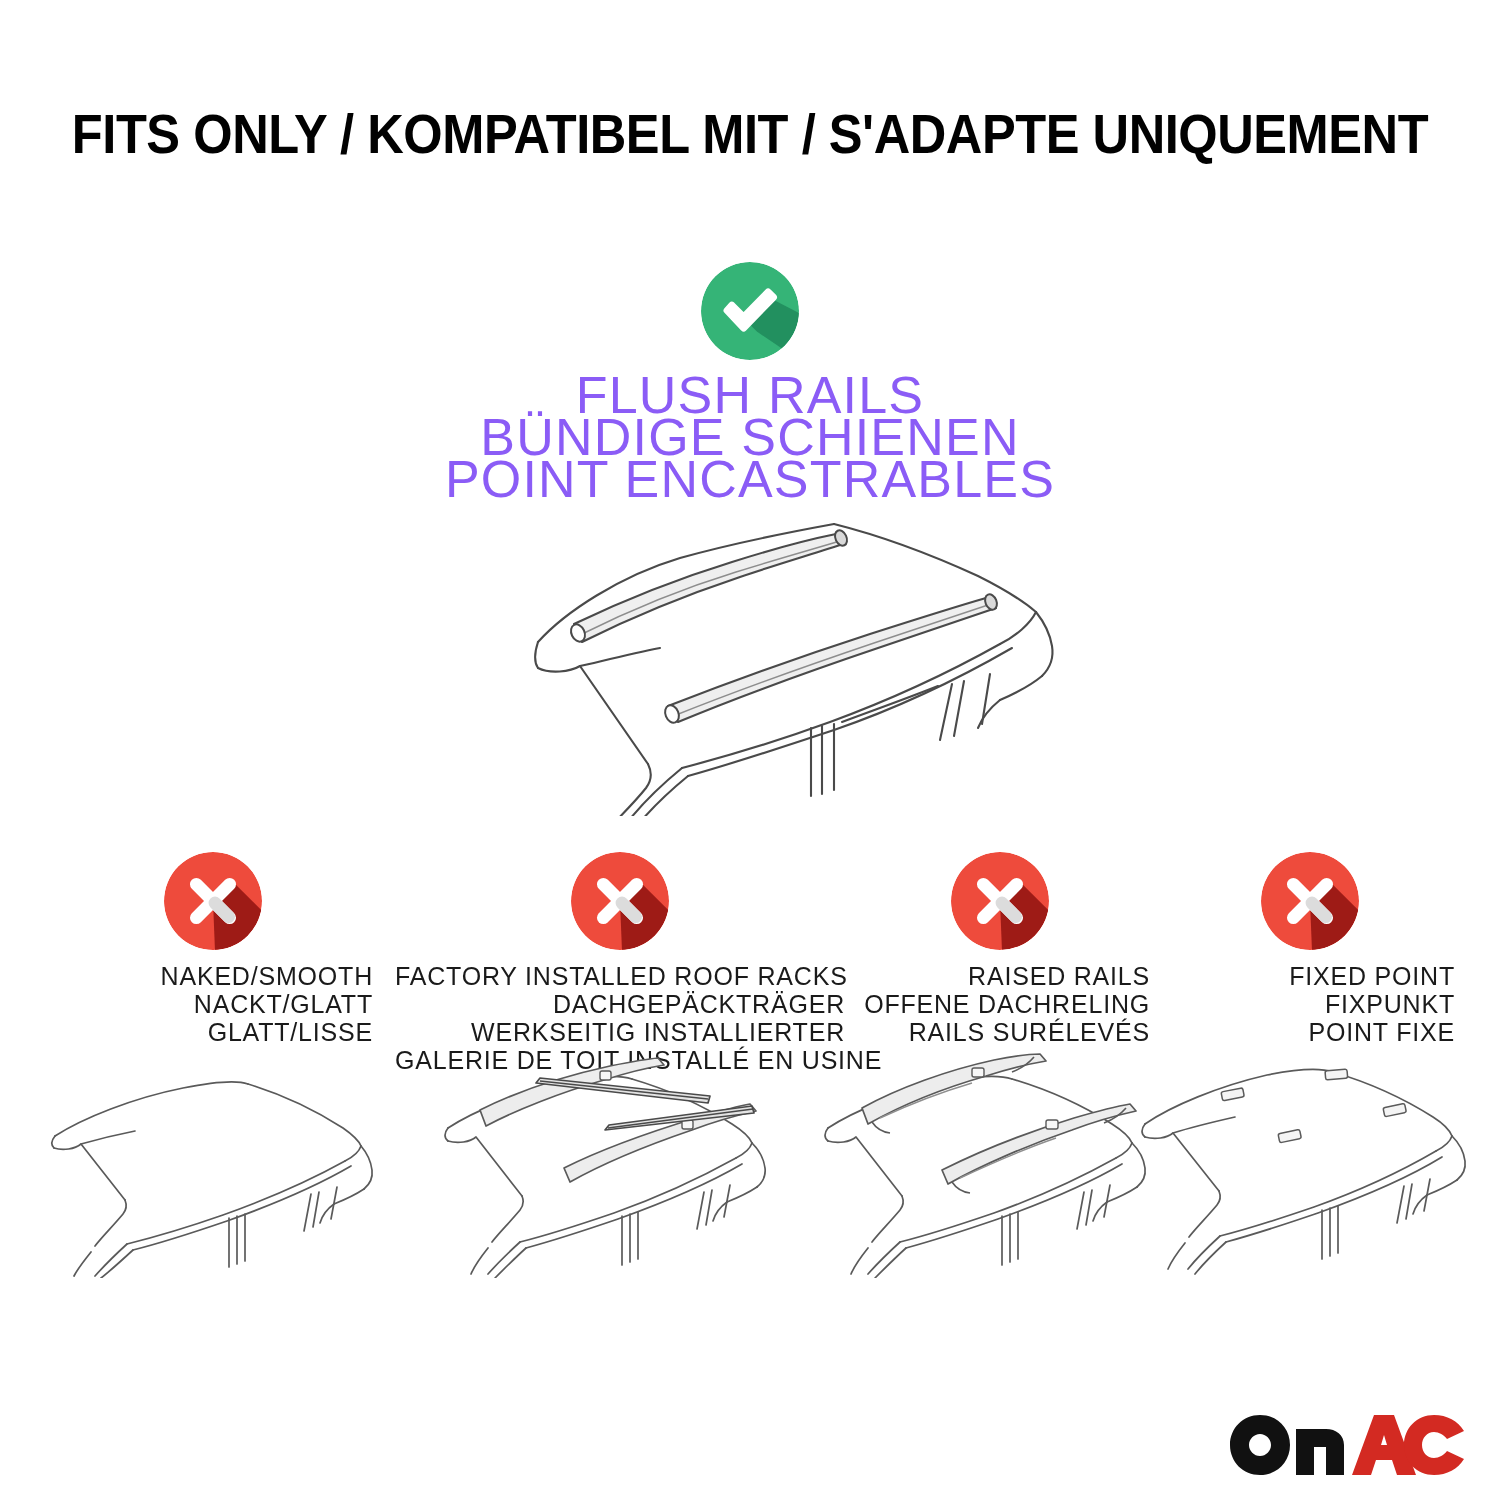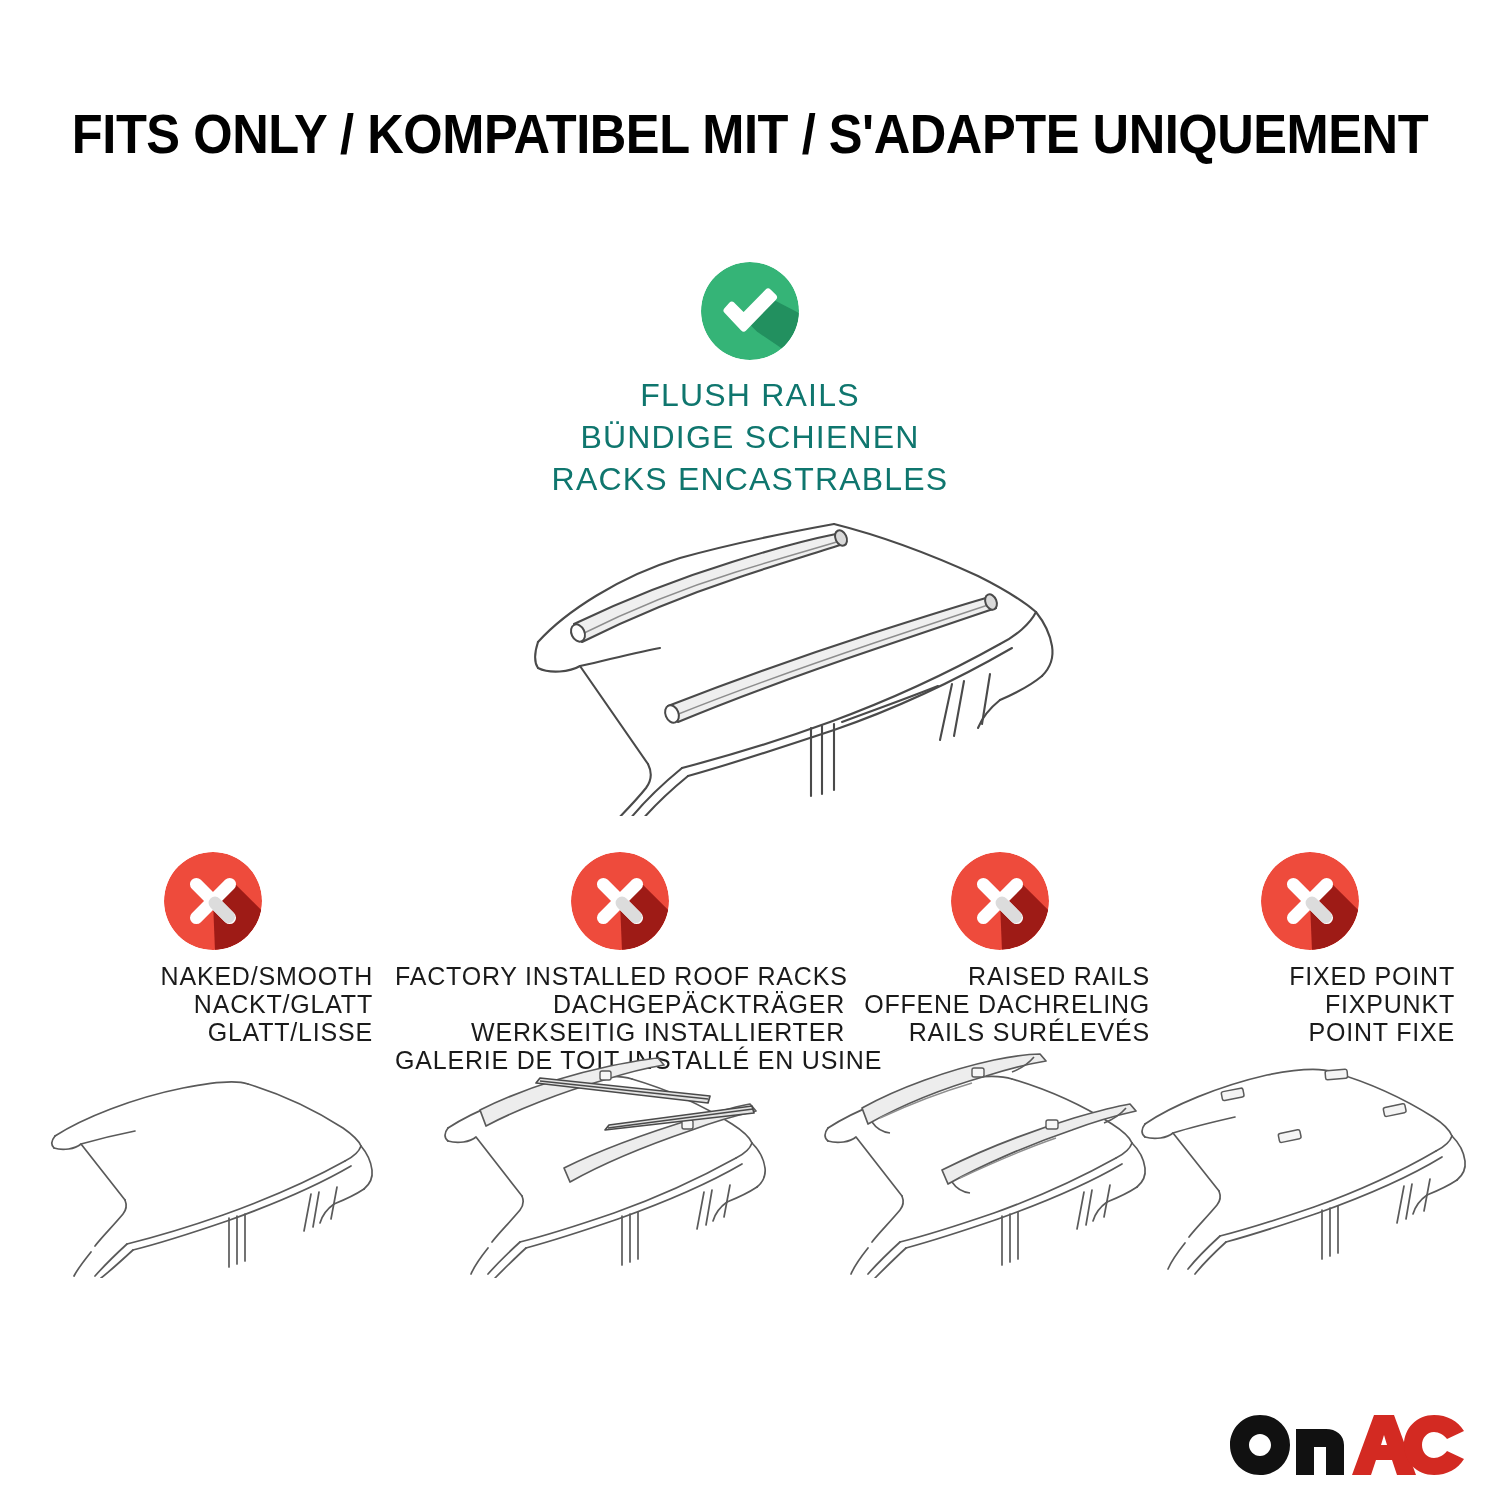--- a/index.html
+++ b/index.html
@@ -29,25 +29,25 @@
 
   
   .hero{position:absolute;left:0;right:0;top:262px;}
   .badge-wrap{display:flex;justify-content:center;}
   .badge{position:relative;width:98px;height:98px;border-radius:50%;overflow:hidden;}
   .badge svg{display:block;width:100%;height:100%;}
 
   .hero-text{
     margin-top:14px;
     text-align:center;
-    font-size:32px;
+    font-size:52px;
     line-height:42px;
     font-weight:300;
     letter-spacing:1.2px;
-    color:#0f766e;
+    color:#8b5cf6;
   }
   .hero-text div{white-space:nowrap;}
 
   .hero-art{
     position:absolute;
     left:50%;top:234px;
     transform:translateX(-50%);
     width:640px;height:320px;
   }
   .hero-art svg{display:block;width:100%;height:100%;}
@@ -115,21 +115,21 @@
             <path d="M43 57 L57 71 L100 100 L100 52 L63 33 Z" fill="#1E8A5A" opacity="0.85"></path>
           </g>
           <path d="M26.5 49.5 L31.5 44 L43.5 56 L68.5 30.5 L74 36 L43.5 67.5 Z" fill="#ffffff" stroke="#ffffff" stroke-width="7" stroke-linejoin="round" stroke-linecap="round"></path>
         </svg>
       </div>
     </div>
 
     <div class="hero-text">
       <div>FLUSH RAILS</div>
       <div>BÜNDIGE SCHIENEN</div>
-      <div>RACKS ENCASTRABLES</div>
+      <div>POINT ENCASTRABLES</div>
     </div>
 
     <div class="hero-art">
       <svg viewBox="0 0 640 320" aria-hidden="true">
         <g fill="none" stroke="#4a4a4a" stroke-width="2.1" stroke-linecap="round" stroke-linejoin="round">
 
           <path d="M108 146 C135 116 190 80 250 62 C300 48 360 36 404 28"></path>
           <path d="M404 28 C452 40 500 58 548 80 C572 92 592 104 606 116"></path>
           <path d="M606 116 C600 128 586 140 570 148"></path>
           <path d="M108 146 C104 158 104 166 108 172"></path>

